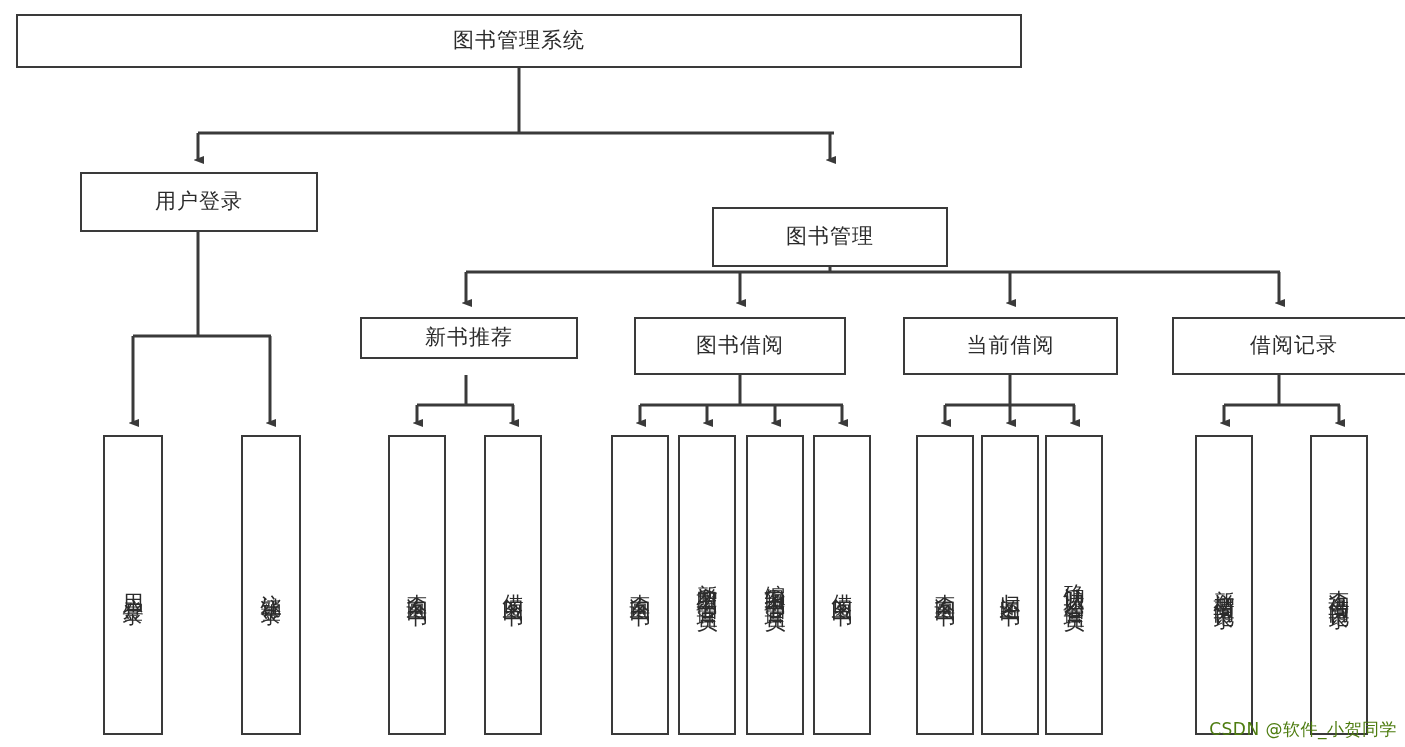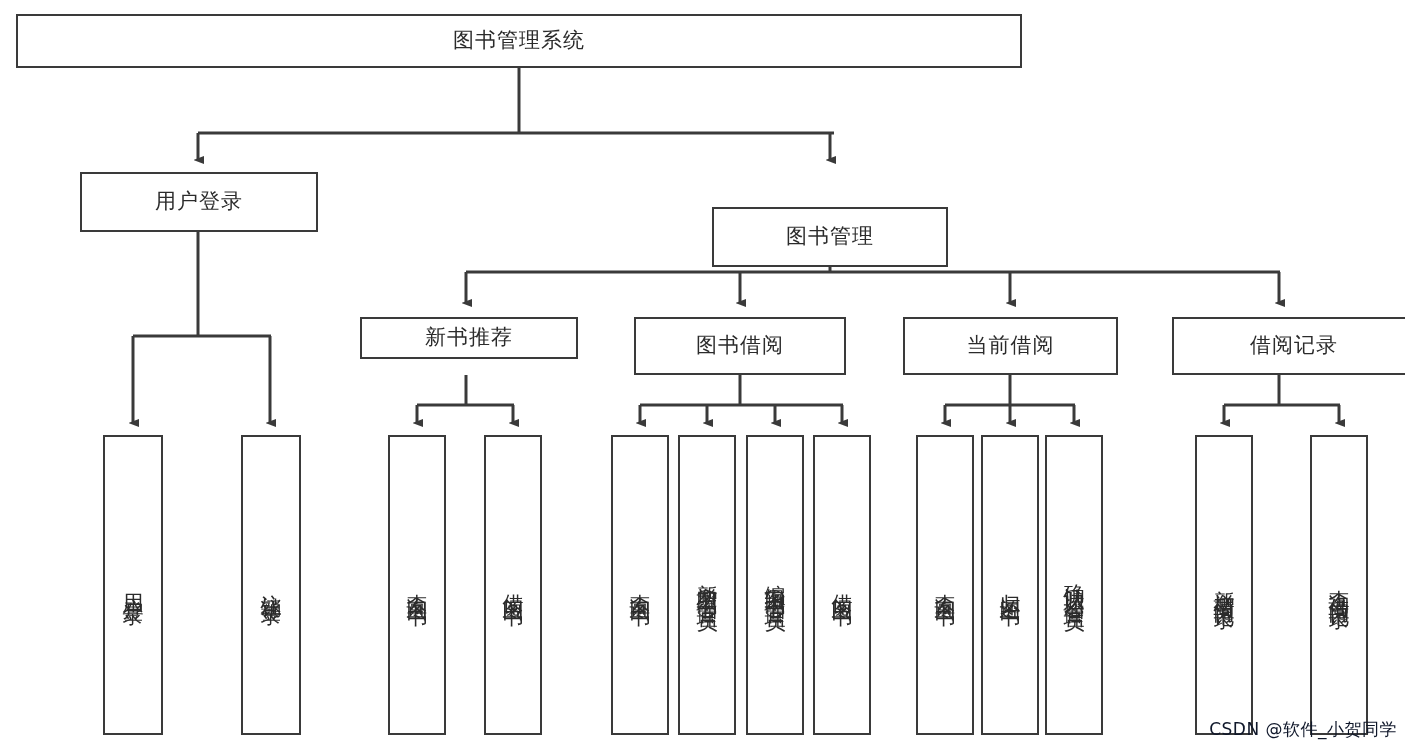--- a/index.html
+++ b/index.html
@@ -53,21 +53,21 @@
     top: 0;
     width: 1405px;
     height: 747px;
     pointer-events: none;
   }
   .watermark {
     position: absolute;
     right: 8px;
     bottom: 6px;
     font-size: 17px;
-    color: #0f172a;
+    color: #4d7c0f;
     letter-spacing: 0.5px;
     white-space: nowrap;
   }
 </style>
 </head>
 <body>
 
 <div id="canvas">
 
   <svg id="edges" viewBox="0 0 1405 747">

